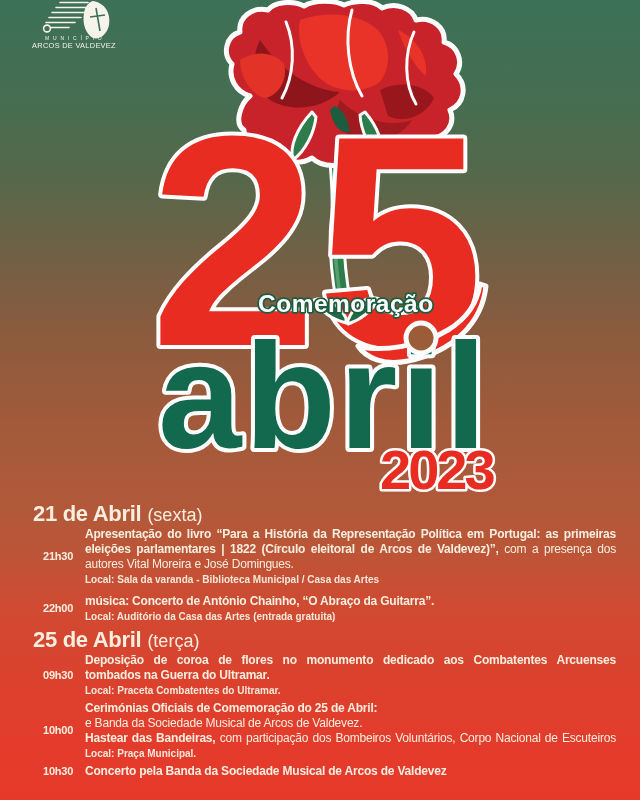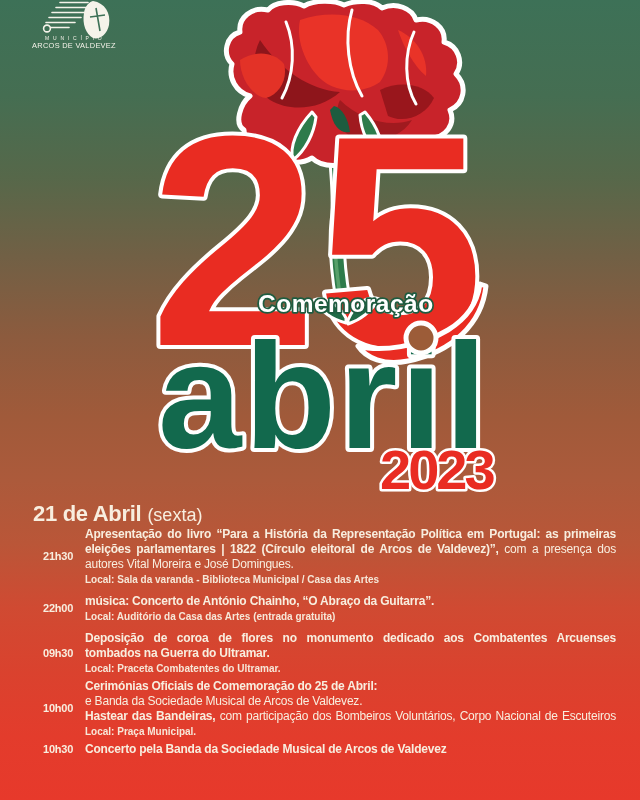--- a/index.html
+++ b/index.html
@@ -116,20 +116,21 @@
       <div class="block">
         <div class="entry">
           <div class="time">22h00</div>
           <div class="desc">
             <div class="line"><span class="b">música: Concerto de António Chainho, “O Abraço da Guitarra”.</span></div>
             <div class="local">Local: Auditório da Casa das Artes (entrada gratuita)</div>
           </div>
         </div>
       </div>
       <div class="block">
+        <div class="block-heading"><span>25 de Abril</span><span class="weekday">(terça)</span></div>
         <div class="entry">
           <div class="time">09h30</div>
           <div class="desc">
             <div class="line justify"><span class="b">Deposição de coroa de flores no monumento dedicado aos Combatentes Arcuenses</span></div>
             <div class="line"><span class="b">tombados na Guerra do Ultramar.</span></div>
             <div class="local">Local: Praceta Combatentes do Ultramar.</div>
           </div>
         </div>
         <div class="entry">
           <div class="time">10h00</div>

